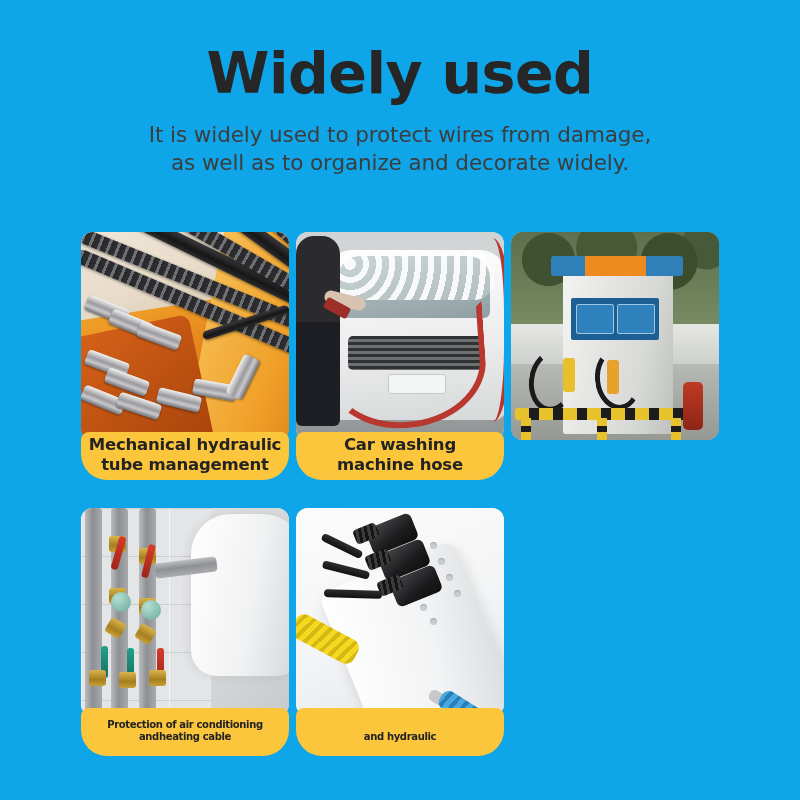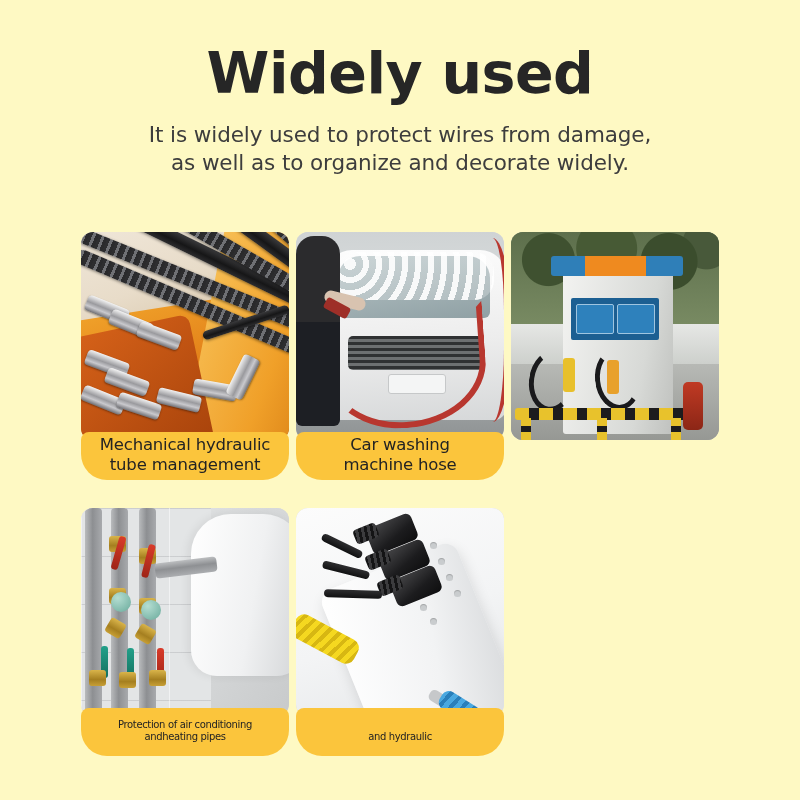--- a/index.html
+++ b/index.html
@@ -13,21 +13,21 @@
   body {
     background: #f0f0f0;
     font-family: "DejaVu Sans", "Liberation Sans", sans-serif;
     -webkit-font-smoothing: antialiased;
   }
 
   .page {
     position: relative;
     width: 800px;
     height: 800px;
-    background: #fef9c3;
+    background: #0ea5e9;
   }
 
   
   .header {
     padding-top: 42px;
     text-align: center;
   }
 
   .headline {
     font-size: 57px;
@@ -90,21 +90,21 @@
     justify-content: center;
     text-align: center;
     padding: 3px 6px 6px;
     z-index: 5;
   }
 
   .caption-text {
     font-size: 16.5px;
     line-height: 1.17;
     color: #232323;
-    font-weight: 400;
+    font-weight: 700;
     letter-spacing: -0.2px;
   }
 
   .caption.small .caption-text { font-size: 10px; letter-spacing: -0.35px; }
 
   
 
   
   .hyd-bg { position:absolute; inset:0; background:linear-gradient(160deg,#efe6d8 0%,#e8dcc9 28%,#d6c4a8 55%,#c9b393 100%); }
   .hyd-body {
@@ -494,21 +494,21 @@
           <div class="hv-valve-green" style="left:46px;top:140px"></div>
           <div class="hv-valve-red" style="left:76px;top:140px"></div>
           <div class="hv-brass" style="left:8px;top:162px"></div>
           <div class="hv-brass" style="left:38px;top:164px"></div>
           <div class="hv-brass" style="left:68px;top:162px"></div>
         </div>
       </div>
       <div class="caption small">
         <div class="caption-text">
           <span>Protection of air conditioning</span><br>
-          <span>andheating pipes</span>
+          <span>andheating cable</span>
         </div>
       </div>
     </div>
 
     <div class="card">
       <div class="thumb">
         <div class="scene">
           <div class="ps-bg"></div>
           <div class="ps-body"></div>
           <div class="ps-led" style="left:134px;top:34px"></div>

